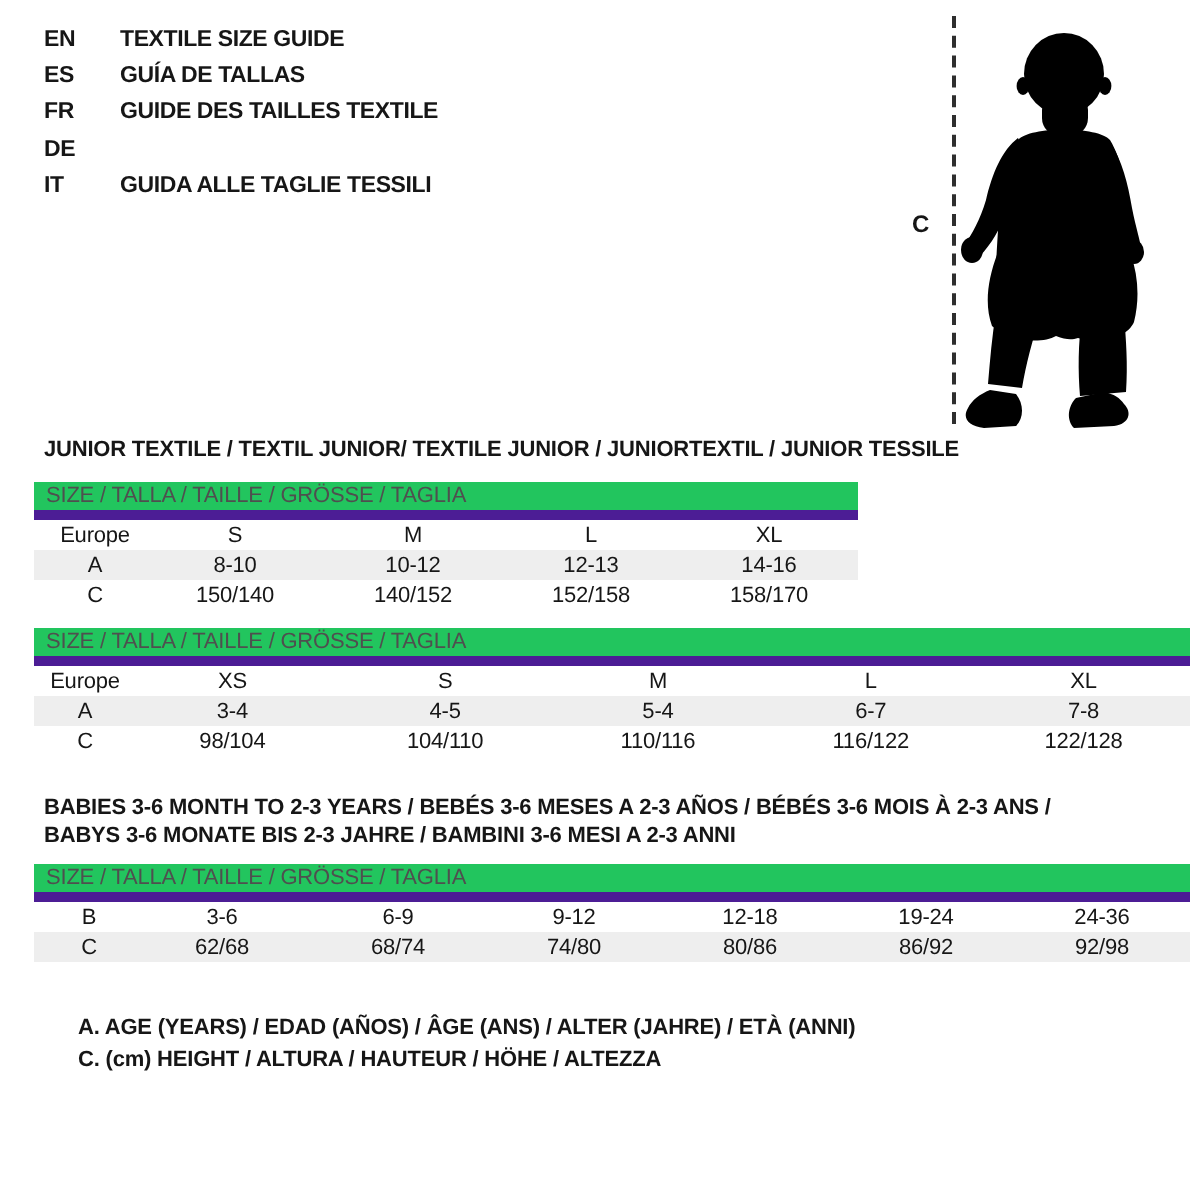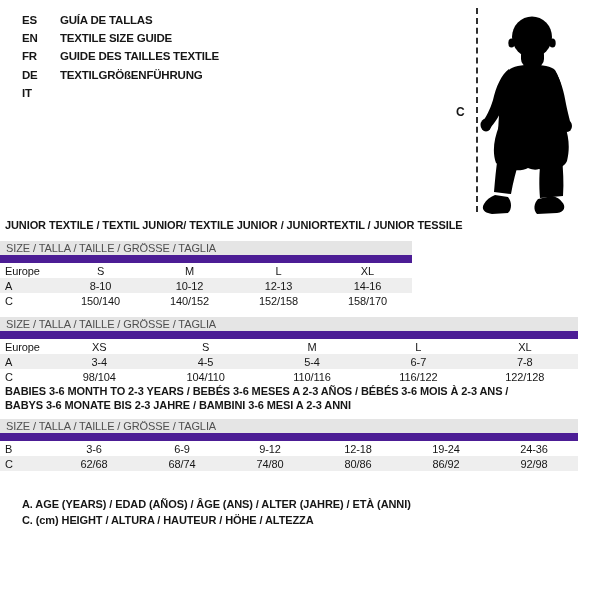--- a/index.html
+++ b/index.html
@@ -11,74 +11,74 @@
   
   .top{position:relative;height:216px;}
   .langs{position:absolute;left:22px;top:11px;font-weight:bold;font-size:11.5px;letter-spacing:-0.2px;}
   .lang-row{display:flex;line-height:18.2px;}
   .lang-code{width:38px;flex:0 0 38px;}
   .figure{position:absolute;left:445px;top:6px;width:152px;height:208px;}
   .c-label{position:absolute;left:11px;top:100px;font-weight:bold;font-size:12px;line-height:12px;}
   .dash{position:absolute;left:31px;top:2px;height:204px;width:0;border-left:2px dashed #2e2e2e;}
   .figure svg{position:absolute;left:30px;top:4px;}
   
-  .content{}
+  .content{padding-left:17px;}
   .sec-title{font-weight:bold;font-size:11px;line-height:14px;letter-spacing:-0.1px;margin:0 0 0 5px;}
   .t1-title{margin-top:2px;}
   .t2-title{margin-top:21px;}
-  .t3-title{}
+  .t3-title{margin-top:19px;}
   .sub{font-size:8px;vertical-align:sub;}
   .size-bar{
-    margin-top:9px;background:#e5e5e5;color:#4f4f4f;
+    margin-top:9px;background:#22c55e;color:#4f4f4f;
     font-size:11px;line-height:14px;height:14px;padding-left:6px;letter-spacing:-0.1px;
-    border-bottom:8px solid #4c1d95;
+    border-bottom:5px solid #4c1d95;
   }
   .bar-narrow{width:406px;}
   .bar-wide{width:572px;}
   .t3-bar{margin-top:7px;}
   table.size-table{border-collapse:collapse;table-layout:fixed;margin:0;}
   .t1{width:412px;}
   .t2,.t3{width:578px;}
   .size-table td{
     font-size:11px;height:15px;padding:0;text-align:center;
     letter-spacing:-0.1px;white-space:nowrap;overflow:hidden;
   }
-  .size-table td.lbl{text-align:left;padding-left:5px;}
+  .size-table td.lbl{text-align:center;padding-left:5px;}
   tr.shade{background:#eeeeee;}
   .t1 col.c0{width:56px;}
   .t2 col.c0{width:46px;}
   .t3 col.c0{width:50px;}
   
   .legend{margin:25px 0 0 22px;font-weight:bold;font-size:11px;line-height:16px;letter-spacing:-0.1px;}
 </style>
 </head>
 <body>
 
 <div class="page">
 
   <div class="top">
     <div class="langs">
       <div class="lang-row">
+        <span class="lang-code">EN</span>
+        <span class="lang-title">TEXTILE SIZE GUIDE</span>
+      </div>
+      <div class="lang-row">
         <span class="lang-code">ES</span>
         <span class="lang-title">GUÍA DE TALLAS</span>
       </div>
       <div class="lang-row">
-        <span class="lang-code">EN</span>
-        <span class="lang-title">TEXTILE SIZE GUIDE</span>
-      </div>
-      <div class="lang-row">
         <span class="lang-code">FR</span>
         <span class="lang-title">GUIDE DES TAILLES TEXTILE</span>
       </div>
       <div class="lang-row">
         <span class="lang-code">DE</span>
-        <span class="lang-title">TEXTILGRÖßENFÜHRUNG</span>
       </div>
       <div class="lang-row">
         <span class="lang-code">IT</span>
+        <span class="lang-title">GUIDA ALLE TAGLIE TESSILI</span>
       </div>
     </div>
 
     <div class="figure">
       <span class="c-label">C</span>
       <span class="dash"></span>
       <svg width="110" height="205" viewBox="0 0 110 205" fill="#000000">
         <ellipse cx="57" cy="27" rx="20" ry="20.5"></ellipse>
         <ellipse cx="36.5" cy="33" rx="3.2" ry="4.5"></ellipse>
         <ellipse cx="77.5" cy="33" rx="3.2" ry="4.5"></ellipse>

